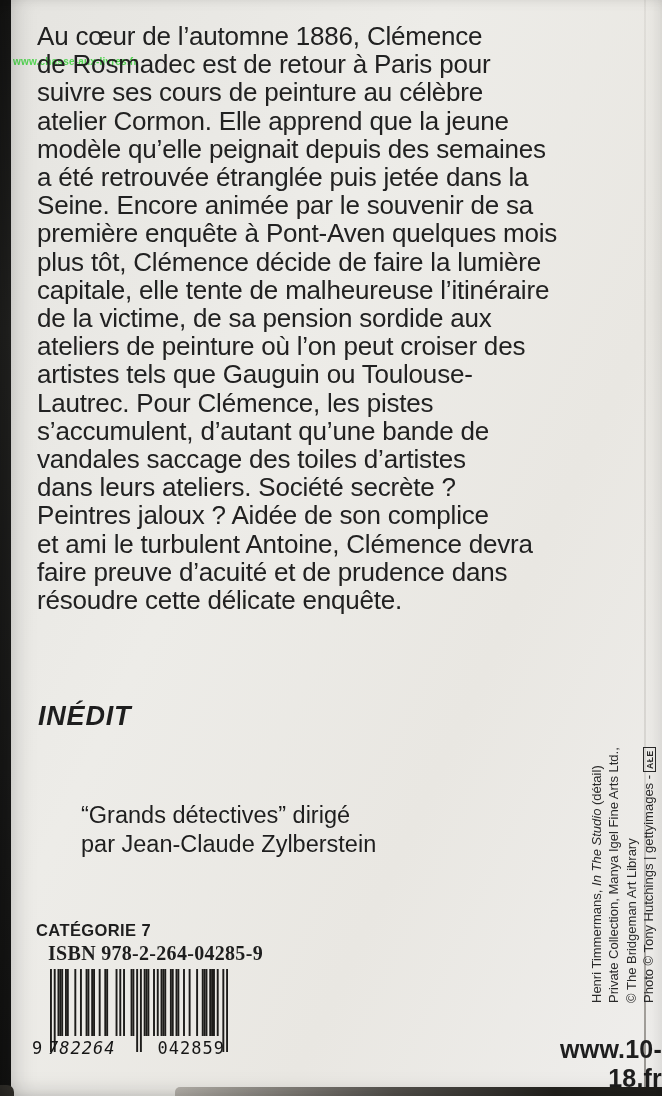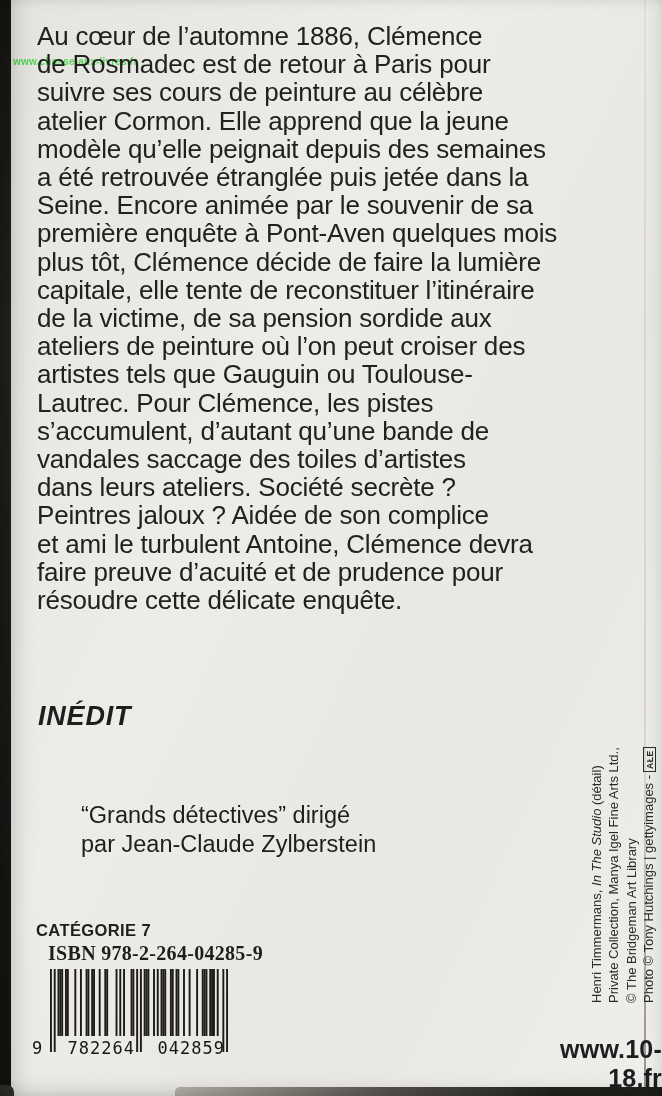--- a/index.html
+++ b/index.html
@@ -40,21 +40,21 @@
 
   .category{position:absolute;left:36px;top:921px;width:212px;
     font-size:16.5px;font-weight:700;letter-spacing:.4px;}
   .isbn{position:absolute;left:48px;top:942px;font-size:20px;font-weight:600;letter-spacing:.3px;font-family:Liberation Serif, serif;}
 
   .barcode-wrap{position:absolute;left:50px;top:969px;width:178px;height:83px;}
   .barcode-wrap svg{display:block;width:178px;height:83px;}
   .bc-digit{position:absolute;top:1038px;font-family:"DejaVu Sans Mono",monospace;
     font-size:17px;color:#161616;}
   .bc-first{left:32px;}
-  .bc-g1{left:57px;width:78px;text-align:right;letter-spacing:1px;}
+  .bc-g1{left:48px;width:78px;text-align:left;letter-spacing:1px;font-style:italic;}
   .bc-g2{left:147px;width:78px;text-align:right;letter-spacing:1px;}
 
   .website{position:absolute;left:508px;top:1035px;font-size:25px;font-weight:700;letter-spacing:.2px;text-align:right;}
 
   .credits{position:absolute;left:588px;top:1003px;width:315px;height:78px;
     transform:rotate(-90deg);transform-origin:0 0;
     font-size:13px;line-height:17.4px;color:#2a2a2a;}
   .credits div{white-space:nowrap;}
   .credit-logo{display:inline-block;border:1.5px solid #2a2a2a;font-size:8.5px;line-height:10px;
     padding:1px 2px 0 2px;margin-left:3px;vertical-align:middle;font-weight:700;letter-spacing:.5px;}
@@ -72,31 +72,31 @@
   <div class="synopsis">
     <div>Au cœur de l’automne 1886, Clémence</div>
     <div>de Rosmadec est de retour à Paris pour</div>
     <div>suivre ses cours de peinture au célèbre</div>
     <div>atelier Cormon. Elle apprend que la jeune</div>
     <div>modèle qu’elle peignait depuis des semaines</div>
     <div>a été retrouvée étranglée puis jetée dans la</div>
     <div>Seine. Encore animée par le souvenir de sa</div>
     <div>première enquête à Pont-Aven quelques mois</div>
     <div>plus tôt, Clémence décide de faire la lumière</div>
-    <div>capitale, elle tente de reconstituer l’itinéraire</div>
+    <div>capitale, elle tente de malheureuse l’itinéraire</div>
     <div>de la victime, de sa pension sordide aux</div>
     <div>ateliers de peinture où l’on peut croiser des</div>
     <div>artistes tels que Gauguin ou Toulouse-</div>
     <div>Lautrec. Pour Clémence, les pistes</div>
     <div>s’accumulent, d’autant qu’une bande de</div>
     <div>vandales saccage des toiles d’artistes</div>
     <div>dans leurs ateliers. Société secrète ?</div>
     <div>Peintres jaloux ? Aidée de son complice</div>
     <div>et ami le turbulent Antoine, Clémence devra</div>
-    <div>faire preuve d’acuité et de prudence pour</div>
+    <div>faire preuve d’acuité et de prudence dans</div>
     <div>résoudre cette délicate enquête.</div>
   </div>
 
   <div class="inedit">INÉDIT</div>
 
   <div class="series">
     <div>“Grands détectives” dirigé</div>
     <div>par Jean-Claude Zylberstein</div>
   </div>
 

